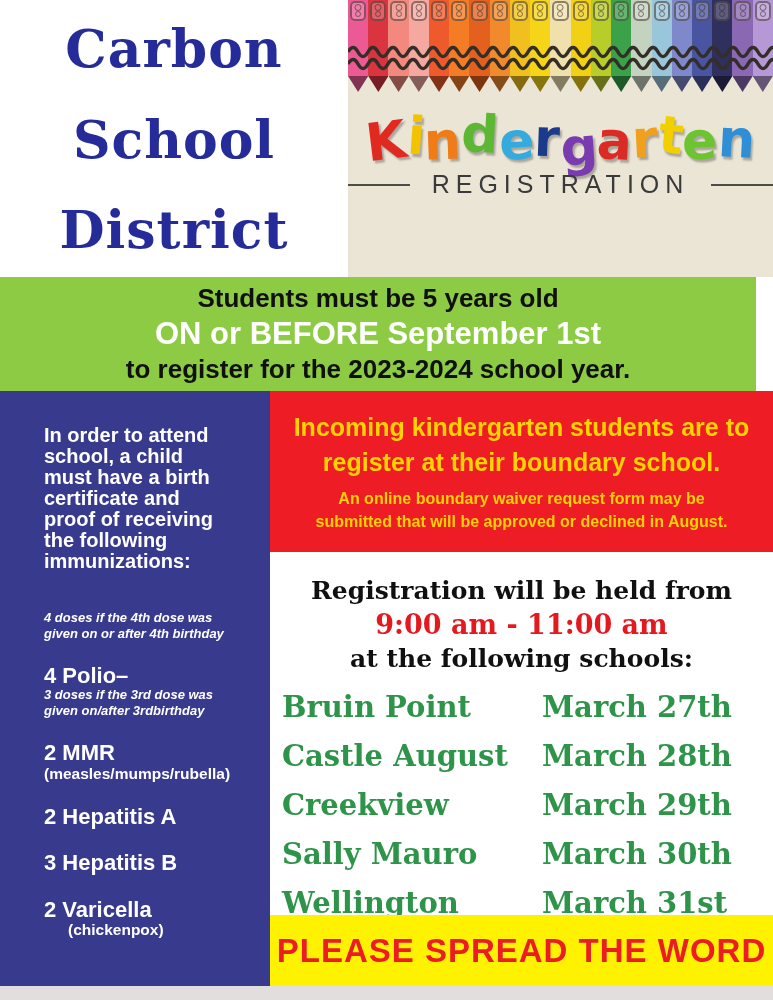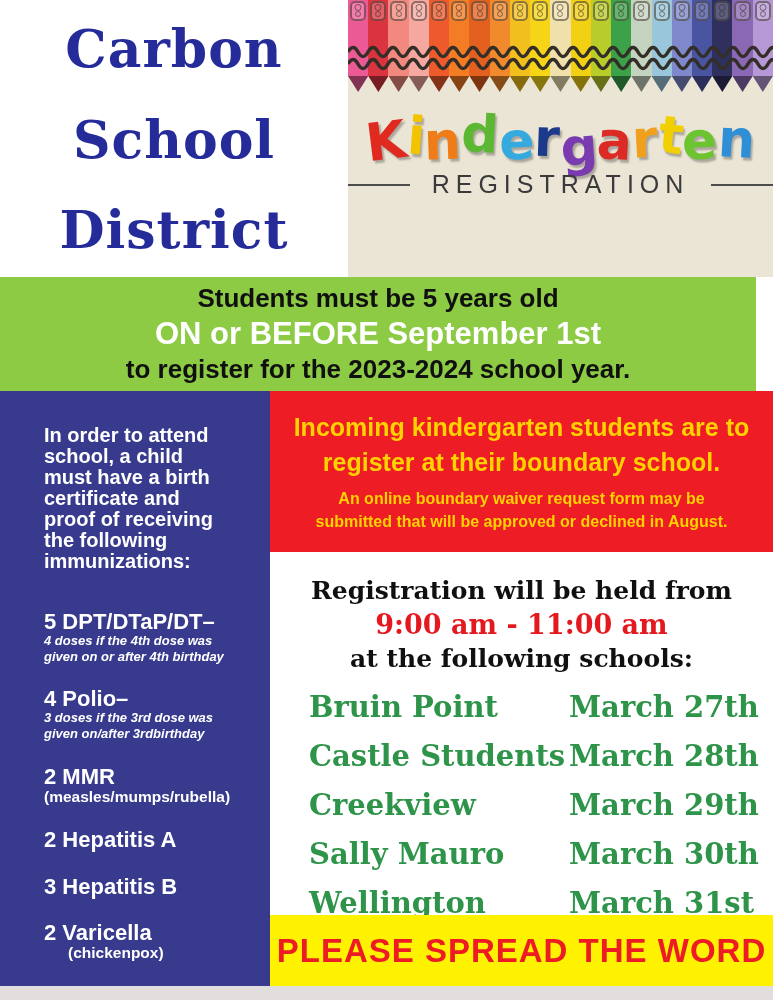--- a/index.html
+++ b/index.html
@@ -70,21 +70,21 @@
   .b-main{font-size:25px;line-height:1.4;white-space:pre-line;}
   .b-sub{font-size:16px;line-height:1.45;white-space:pre-line;}
 
   
   .regsec{position:absolute;left:270px;top:552px;width:503px;height:363px;background:#ffffff;
           font-family:"DejaVu Serif",serif;font-weight:bold;}
   .r-h1{margin-top:24px;text-align:center;font-size:25px;color:#101010;}
   .r-time{text-align:center;font-size:27px;color:#e4191f;margin-top:4px;}
   .r-h2{text-align:center;font-size:25px;color:#101010;margin-top:4px;}
   .schools{margin-top:9px;}
-  .srow{display:grid;grid-template-columns:260px 1fr;padding-left:39px;height:49px;
+  .srow{display:grid;grid-template-columns:260px 1fr;padding-left:12px;height:49px;
         align-items:center;color:#2e9449;font-size:29px;}
 
   
   .footer-banner{position:absolute;left:270px;top:915px;width:503px;height:71px;background:#fff200;
                  display:flex;align-items:center;justify-content:center;}
   .footer-banner span{color:#ed1c24;font-weight:bold;font-size:33px;letter-spacing:1px;
                  font-family:"Liberation Sans",sans-serif;}
 
   .bottom-strip{position:absolute;left:0;top:986px;width:773px;height:14px;background:#e1dedd;}
 </style>
@@ -262,21 +262,20 @@
   <div class="immun">
     <p class="intro">In order to attend
 school, a child
 must have a birth
 certificate and
 proof of receiving
 the following
 immunizations:</p>
     <div id="immun-list">
         <div class="im-item">
-          <div class="t">5 DPT/DTaP/DT–</div>
           <div class="note-italic">4 doses if the 4th dose was
 given on or after 4th birthday</div>
         </div>
         <div class="im-item">
           <div class="t">4 Polio–</div>
           <div class="note-italic">3 doses if the 3rd dose was
 given on/after 3rdbirthday</div>
         </div>
         <div class="im-item">
           <div class="t">2 MMR</div>
@@ -305,21 +304,21 @@
   <div class="regsec">
     <div class="r-h1">Registration will be held from</div>
     <div class="r-time">9:00 am - 11:00 am</div>
     <div class="r-h2">at the following schools:</div>
     <div class="schools" id="school-list">
         <div class="srow">
           <span>Bruin Point</span>
           <span>March 27th</span>
         </div>
         <div class="srow">
-          <span>Castle Students</span>
+          <span>Castle August</span>
           <span>March 28th</span>
         </div>
         <div class="srow">
           <span>Creekview</span>
           <span>March 29th</span>
         </div>
         <div class="srow">
           <span>Sally Mauro</span>
           <span>March 30th</span>
         </div>

